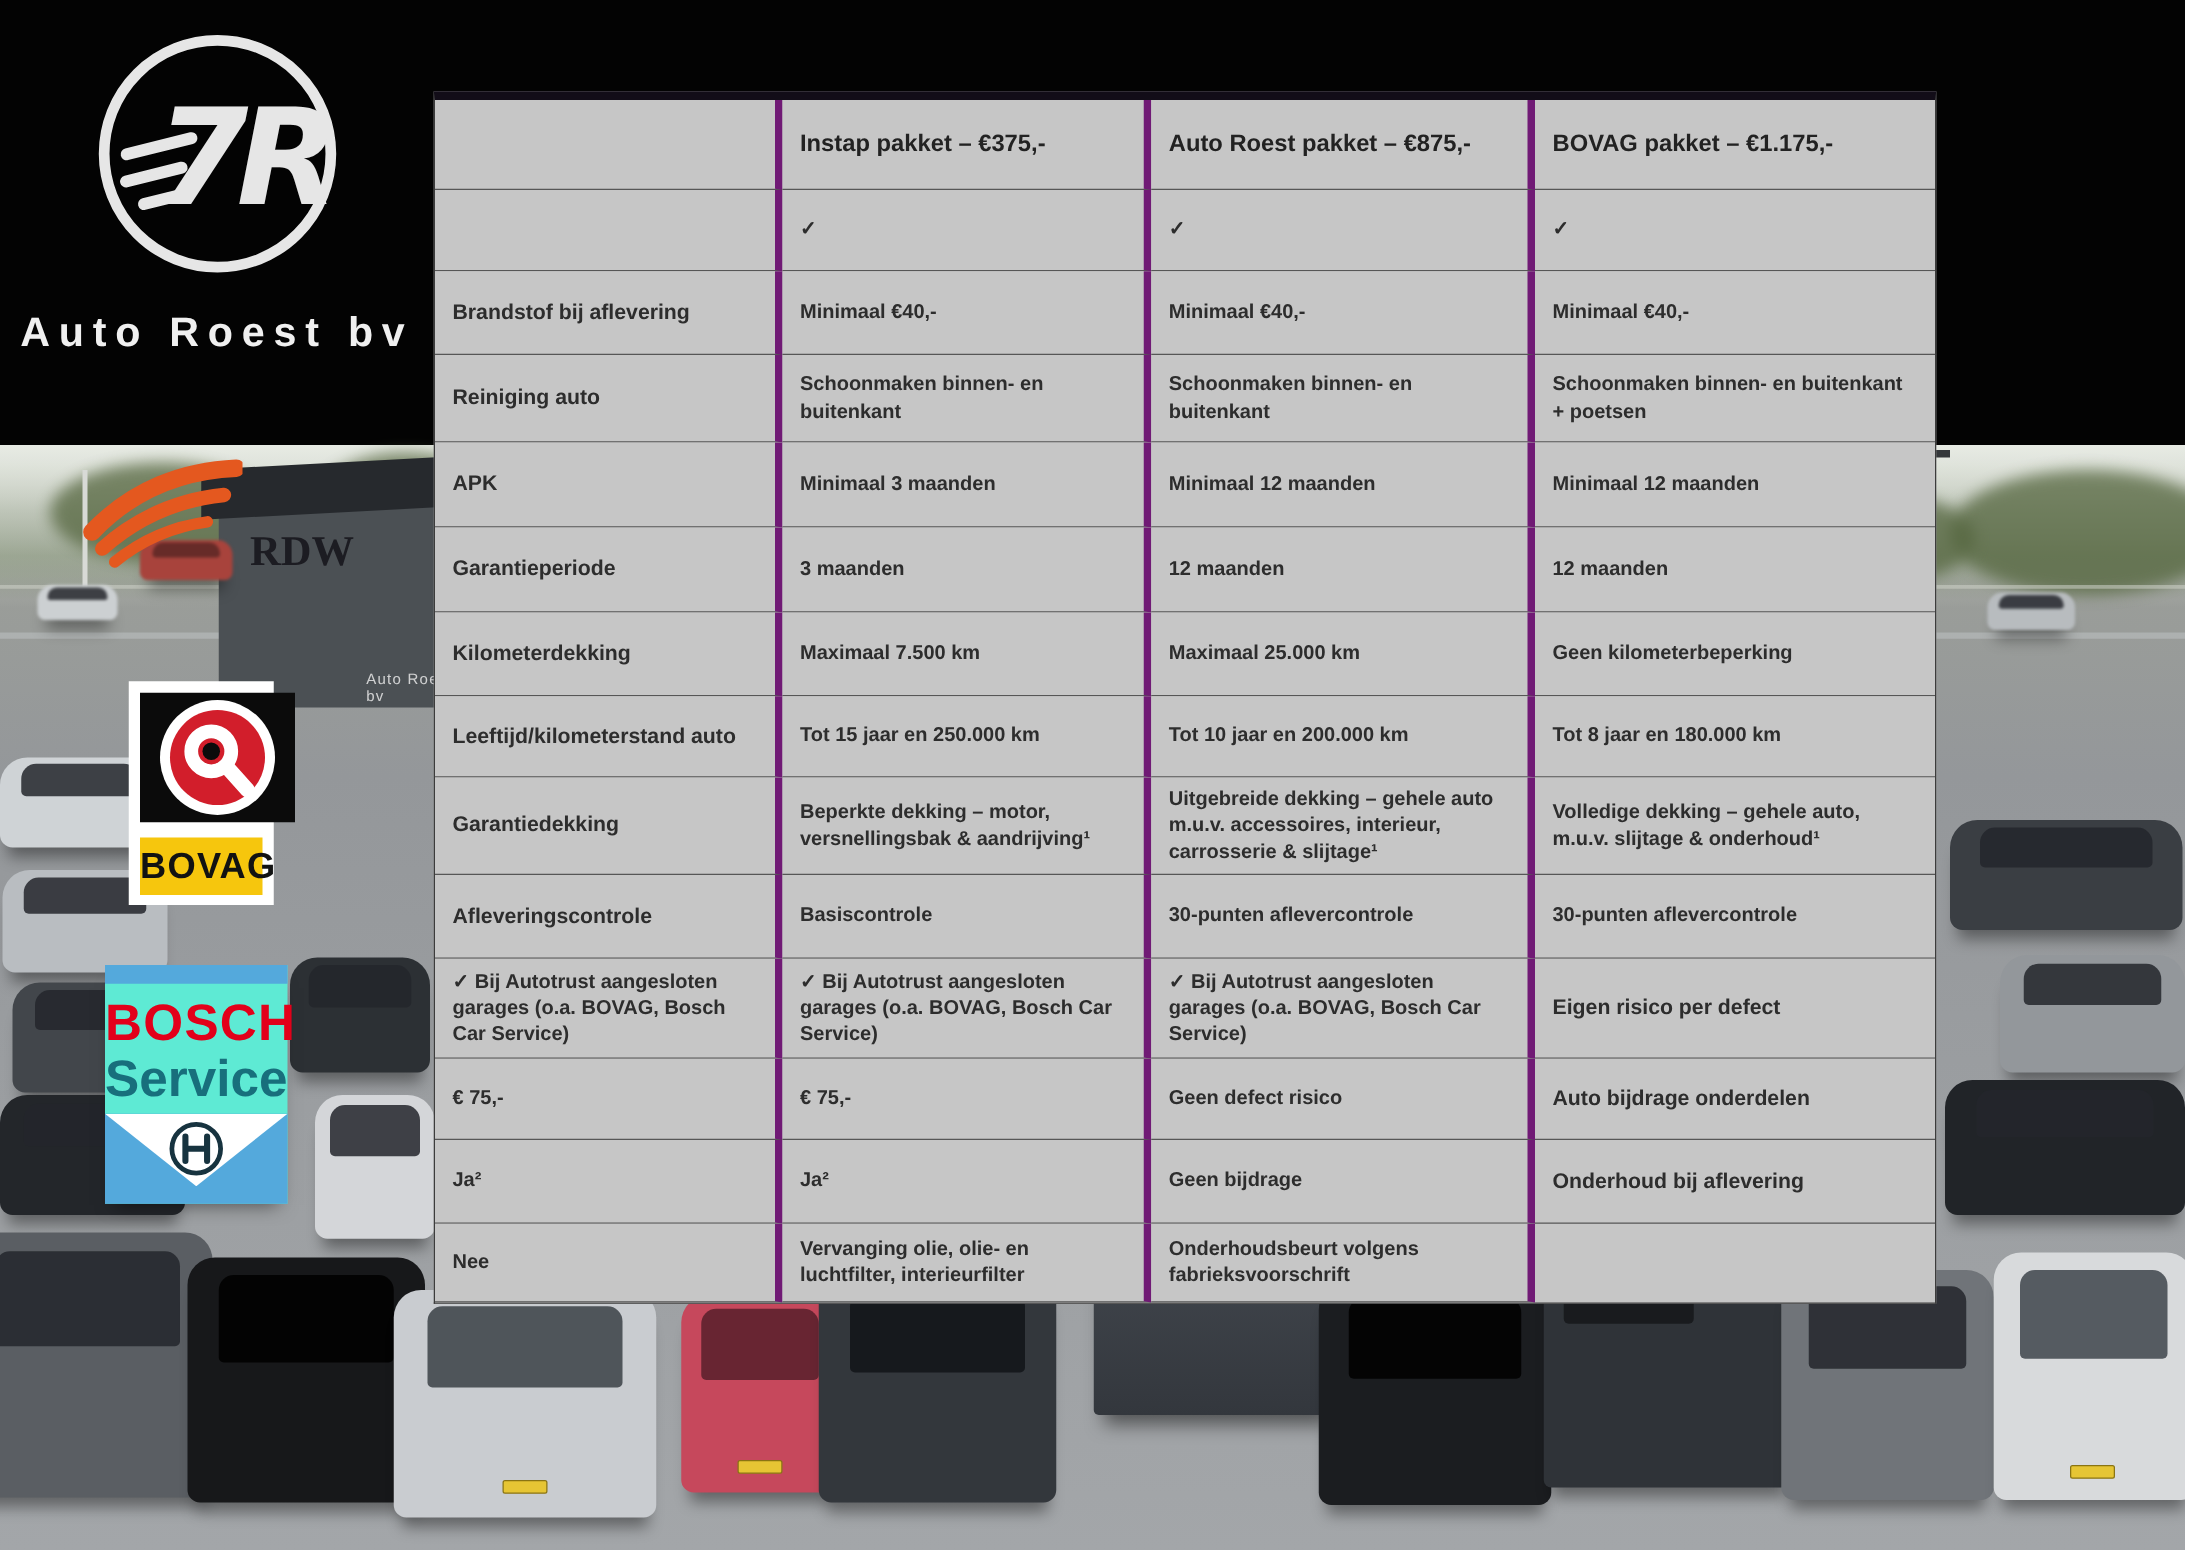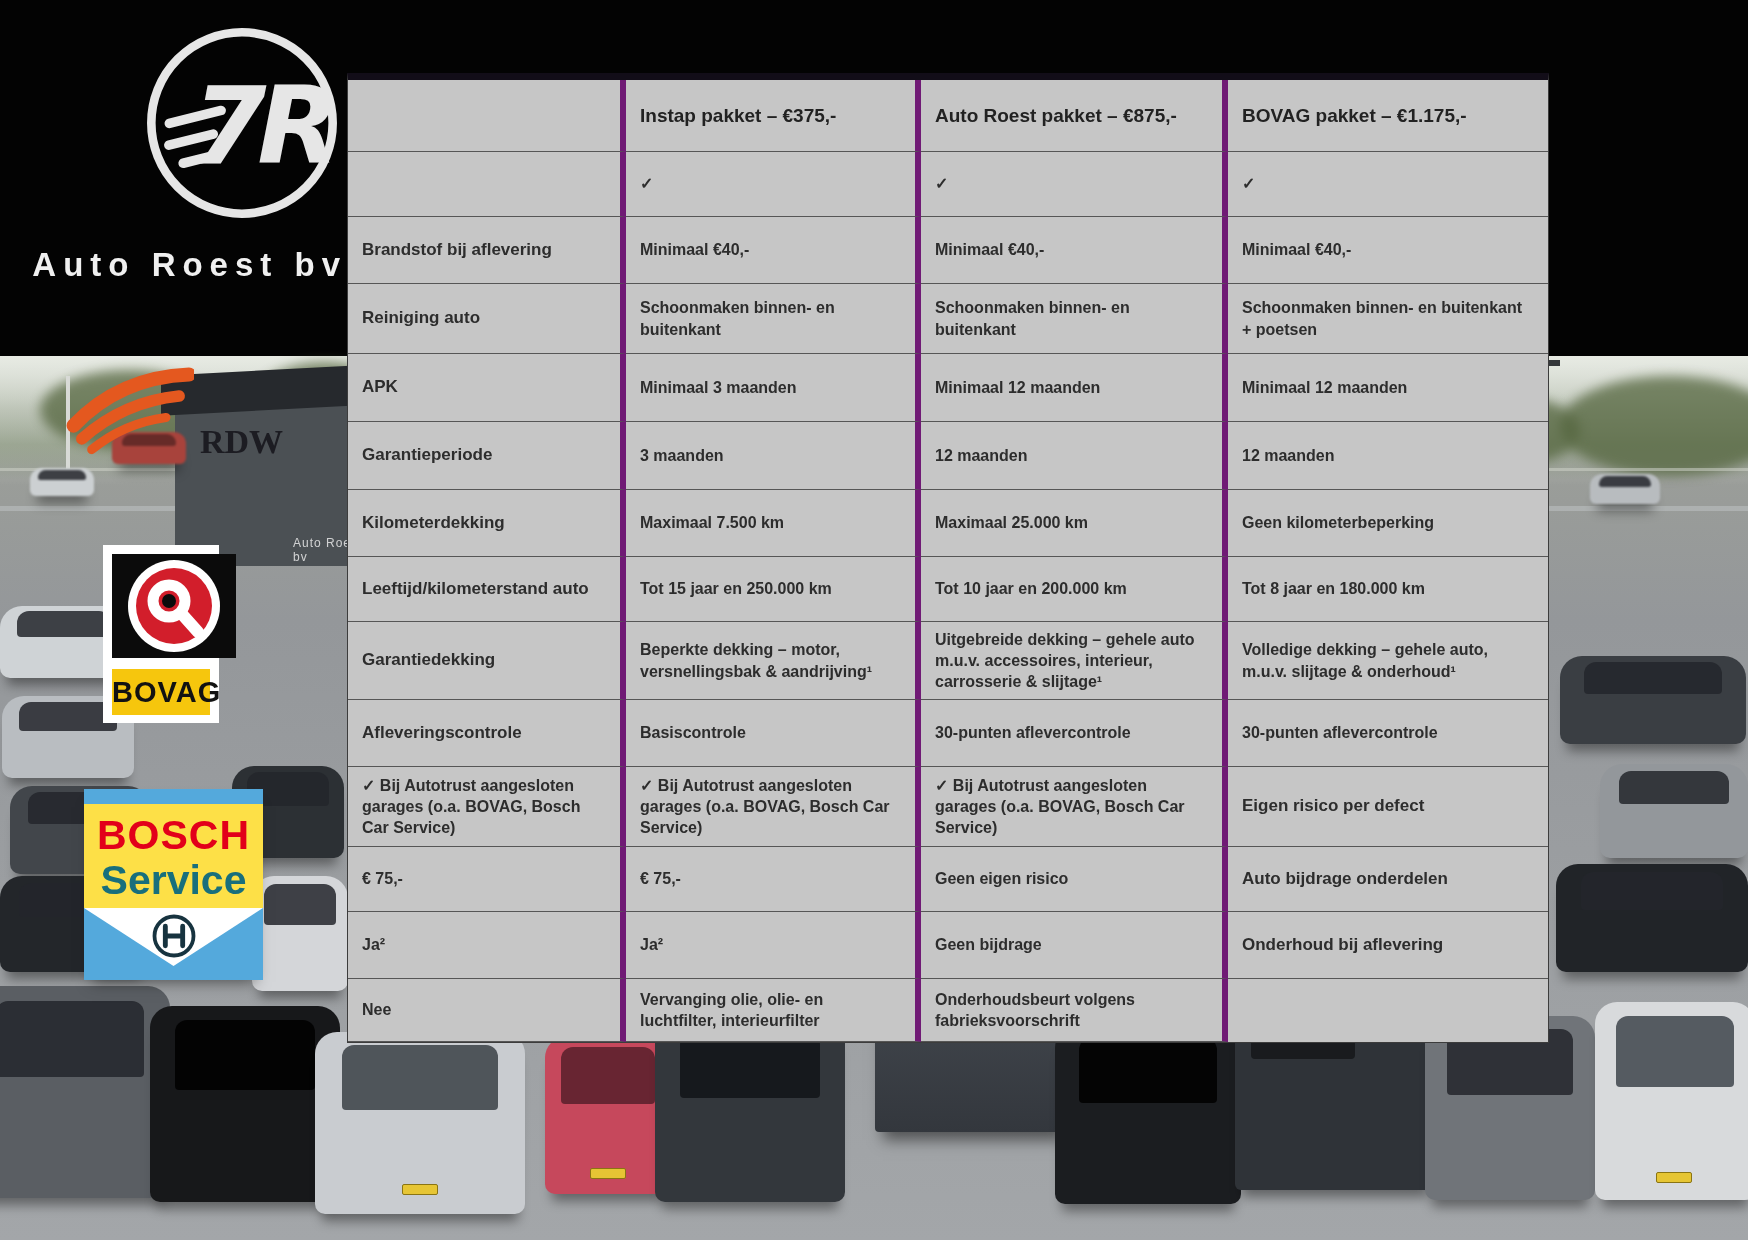--- a/index.html
+++ b/index.html
@@ -26,35 +26,35 @@
   .car:before{content:"";position:absolute;left:13%;right:13%;top:7%;height:36%;
        background:var(--g,#23262b);border-radius:12px 12px 4px 4px;opacity:.85;}
   .car.small{border-radius:12px 12px 6px 6px;filter:blur(1.2px);}
   .van{border-radius:12px 12px 6px 6px;}
   .van:before{left:8%;right:40%;top:6%;height:30%;}
   .kiosk{position:absolute;background:linear-gradient(180deg,#474c53,#33373d);border-radius:4px;
          box-shadow:0 16px 14px -8px rgba(0,0,0,.5);}
   .plate{position:absolute;width:34px;height:9px;background:#e6c534;border-radius:2px;border:1px solid #8a7413;}
 
   
-  .ar-logo{position:absolute;left:0;top:18px;width:347px;text-align:right;z-index:6;color:#ededed;}
+  .ar-logo{position:absolute;left:0;top:18px;width:347px;text-align:center;z-index:6;color:#ededed;}
   .ar-name{margin-top:14px;font-size:33px;font-weight:bold;letter-spacing:7px;color:#f0f0f0;}
 
   
   .rdw{position:absolute;left:62px;top:362px;z-index:6;display:flex;align-items:flex-end;}
   .rdw-text{font-family:"Liberation Serif",serif;font-weight:bold;font-size:34px;line-height:.9;
             color:#1c1c22;margin-left:6px;}
 
   
   .bovag{position:absolute;left:103px;top:545px;width:116px;z-index:6;background:#fff;padding:9px 9px 8px 9px;box-sizing:border-box;}
   .bovag-band{margin-top:7px;background:var(--bovag_yellow,#f6c60d);color:#121212;text-align:center;
               font-weight:800;font-size:29px;letter-spacing:1px;padding:7px 0 6px 0;}
 
   
-  .bosch{position:absolute;left:84px;top:789px;width:179px;z-index:6;background:#fde047;box-sizing:border-box;
+  .bosch{position:absolute;left:84px;top:772px;width:146px;z-index:6;background:#5eead4;box-sizing:border-box;
          box-shadow:0 10px 14px -8px rgba(0,0,0,.5);}
   .bosch-topband{height:15px;background:var(--bosch_blue,#54a9dc);}
   .bosch-name{color:var(--bosch_red,#e2001a);font-weight:800;font-size:41px;text-align:center;
               letter-spacing:1px;margin-top:8px;}
   .bosch-service{color:var(--bosch_teal,#186f7c);font-weight:800;font-size:41px;text-align:center;margin-top:-2px;}
   .bosch-chevron{position:relative;height:72px;background:var(--bosch_blue,#54a9dc);margin-top:4px;}
   .bosch-chevron .white-v{position:absolute;left:0;top:0;width:100%;height:58px;background:#fff;
               clip-path:polygon(0 0,100% 0,50% 100%);}
   .bosch-chevron svg{position:absolute;left:50%;top:2px;transform:translateX(-50%);}
 
@@ -213,21 +213,21 @@
       <div class="cell label">Afleveringscontrole</div>
       <div class="cell value">Basiscontrole</div>
       <div class="cell value">30-punten aflevercontrole</div>
       <div class="cell value">30-punten aflevercontrole</div>
       <div class="cell value">✓ Bij Autotrust aangesloten garages (o.a. BOVAG, Bosch Car Service)</div>
       <div class="cell value">✓ Bij Autotrust aangesloten garages (o.a. BOVAG, Bosch Car Service)</div>
       <div class="cell value">✓ Bij Autotrust aangesloten garages (o.a. BOVAG, Bosch Car Service)</div>
       <div class="cell label">Eigen risico per defect</div>
       <div class="cell value">€ 75,-</div>
       <div class="cell value">€ 75,-</div>
-      <div class="cell value">Geen eigen risico</div>
+      <div class="cell value">Geen defect risico</div>
       <div class="cell label">Auto bijdrage onderdelen</div>
       <div class="cell value">Ja²</div>
       <div class="cell value">Ja²</div>
       <div class="cell value">Geen bijdrage</div>
       <div class="cell label">Onderhoud bij aflevering</div>
       <div class="cell value">Nee</div>
       <div class="cell value">Vervanging olie, olie- en luchtfilter, interieurfilter</div>
       <div class="cell value">Onderhoudsbeurt volgens fabrieksvoorschrift</div>
     </div>
 

